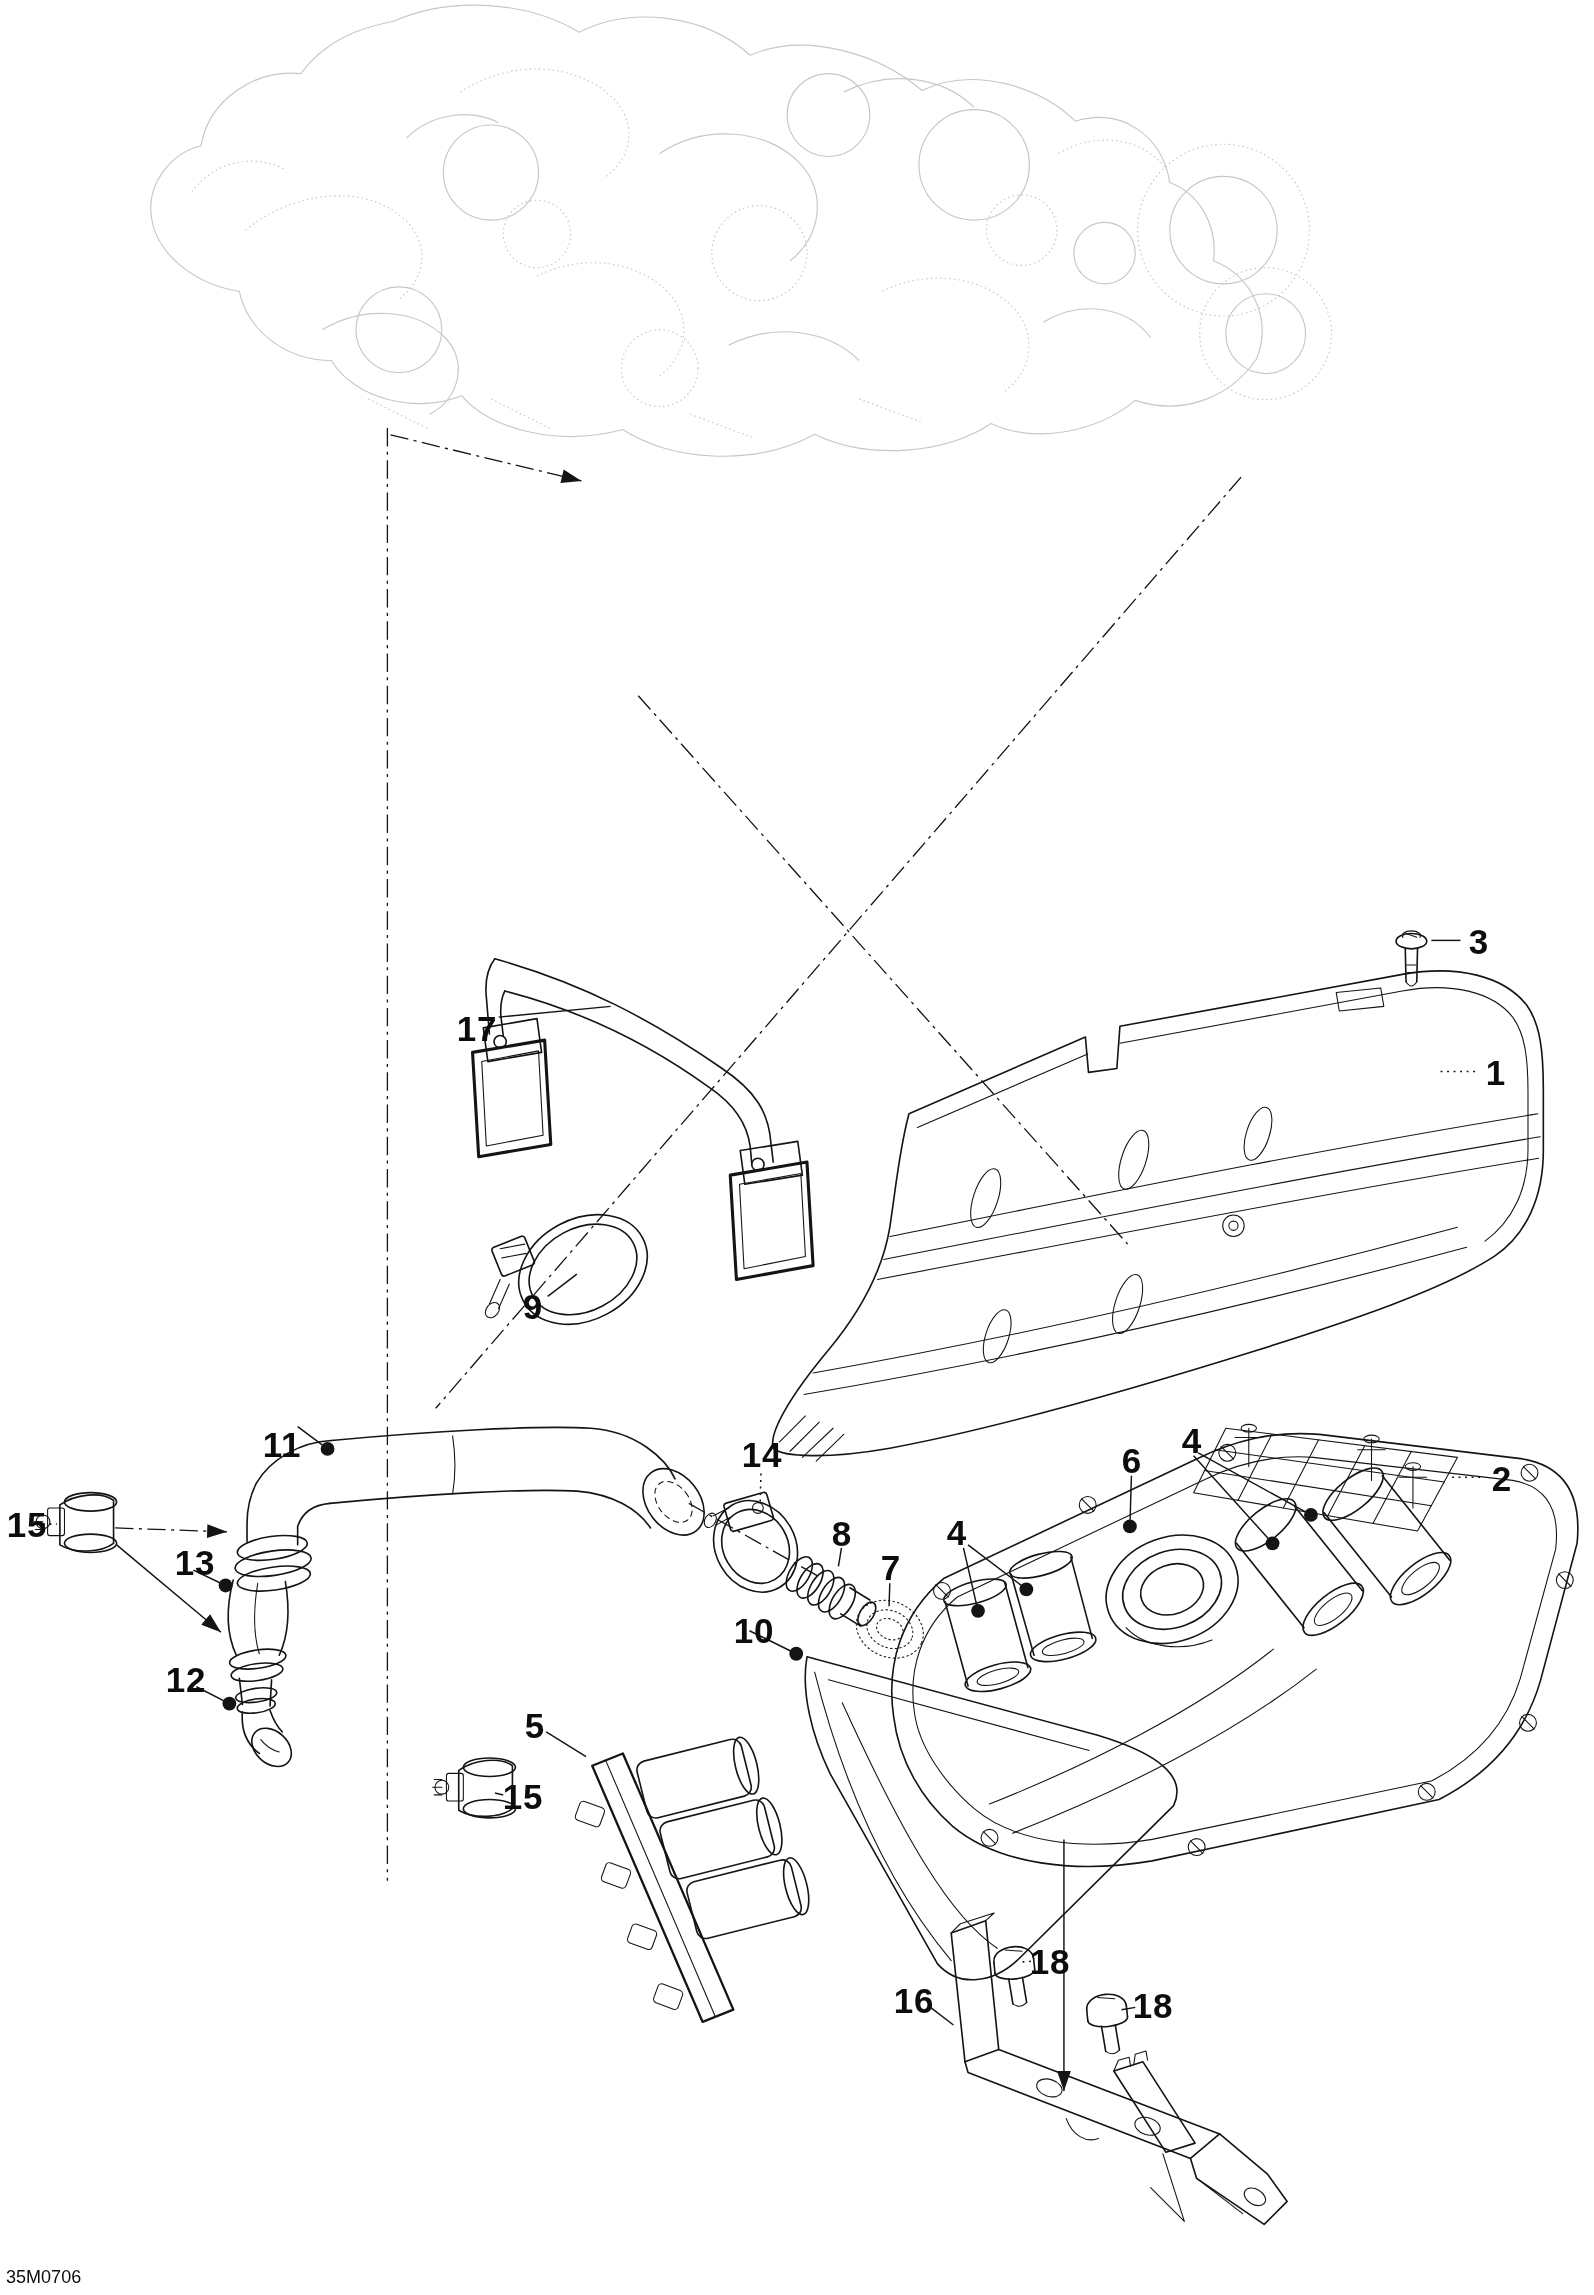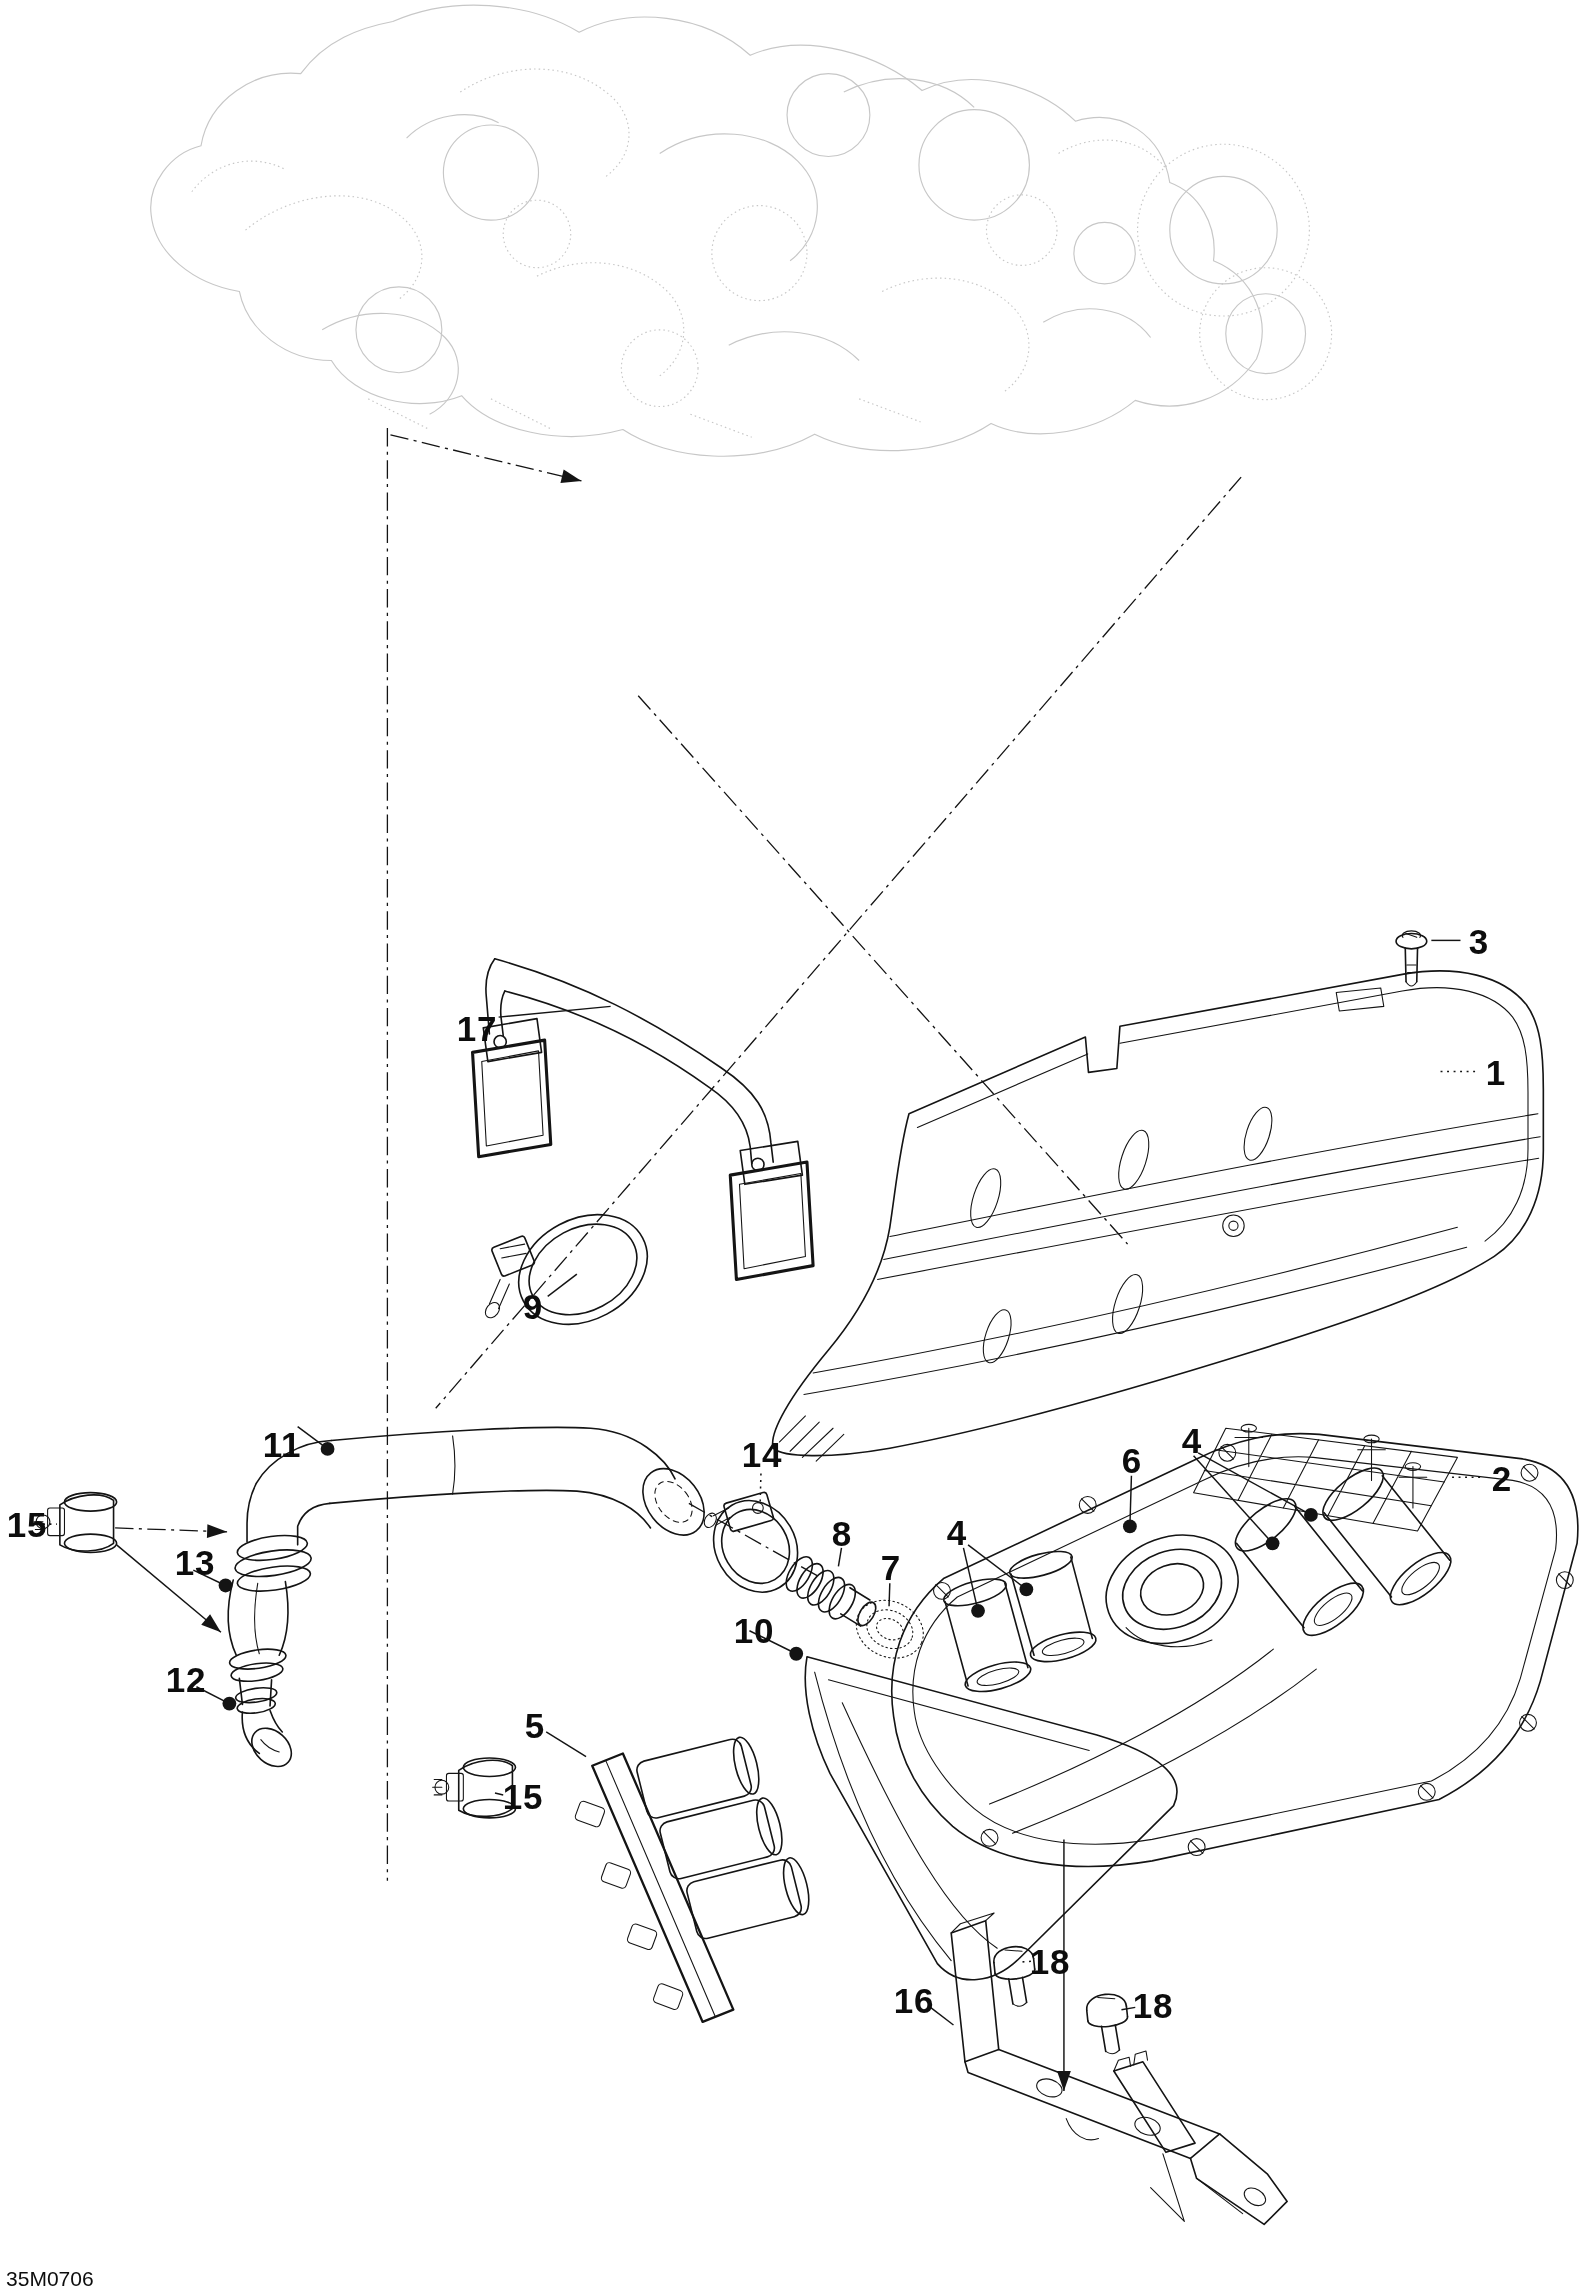--- a/index.html
+++ b/index.html
@@ -14,21 +14,21 @@
   .ghost{stroke:#c7c7c7;stroke-width:1.5;fill:none;}
   .ghost .stip{stroke-dasharray:2 4;}
   
   .lead-solid{stroke:#141414;stroke-width:1.9;fill:none;}
   .lead-dotted{stroke:#141414;stroke-width:2;fill:none;stroke-dasharray:2.5 6;}
   .lead-dashed{stroke:#141414;stroke-width:2;fill:none;stroke-dasharray:11 7;}
   .lead-dashdot{stroke:#141414;stroke-width:1.7;fill:none;stroke-dasharray:24 7 4 7;}
   .lead-end{fill:#141414;stroke:none;}
   .callout{position:absolute;transform:translate(-50%,-50%);color:#0d0d0d;
            font-size:35px;font-weight:700;letter-spacing:0.8px;line-height:1;}
-  .code{position:absolute;left:6.1px;top:2267px;color:#0d0d0d;font-size:21px;font-weight:400;}
+  .code{position:absolute;left:6.1px;top:2267px;color:#0d0d0d;font-size:18px;font-weight:400;}
 </style>
 </head>
 <body>
 
 <div class="stage">
 
 <svg width="1594" height="2295" viewBox="0 0 2078 2992">
 
   <g class="ghost">
     <path d="M512,28 C590,-6 688,2 755,42 C822,8 918,18 978,72 C1052,40 1148,72 1202,118 C1268,86 1355,112 1402,158 C1462,140 1515,176 1525,238 C1562,252 1588,292 1582,340 C1636,362 1658,420 1638,468 C1602,520 1540,542 1480,522 C1432,562 1352,580 1292,552 C1232,592 1132,600 1062,566 C982,610 872,600 812,560 C732,582 642,562 602,516 C542,540 462,520 432,470 C372,470 322,430 312,380 C252,370 202,330 197,280 C192,240 222,200 262,190 C272,130 332,90 392,96 C424,52 470,36 512,28 Z"></path>

